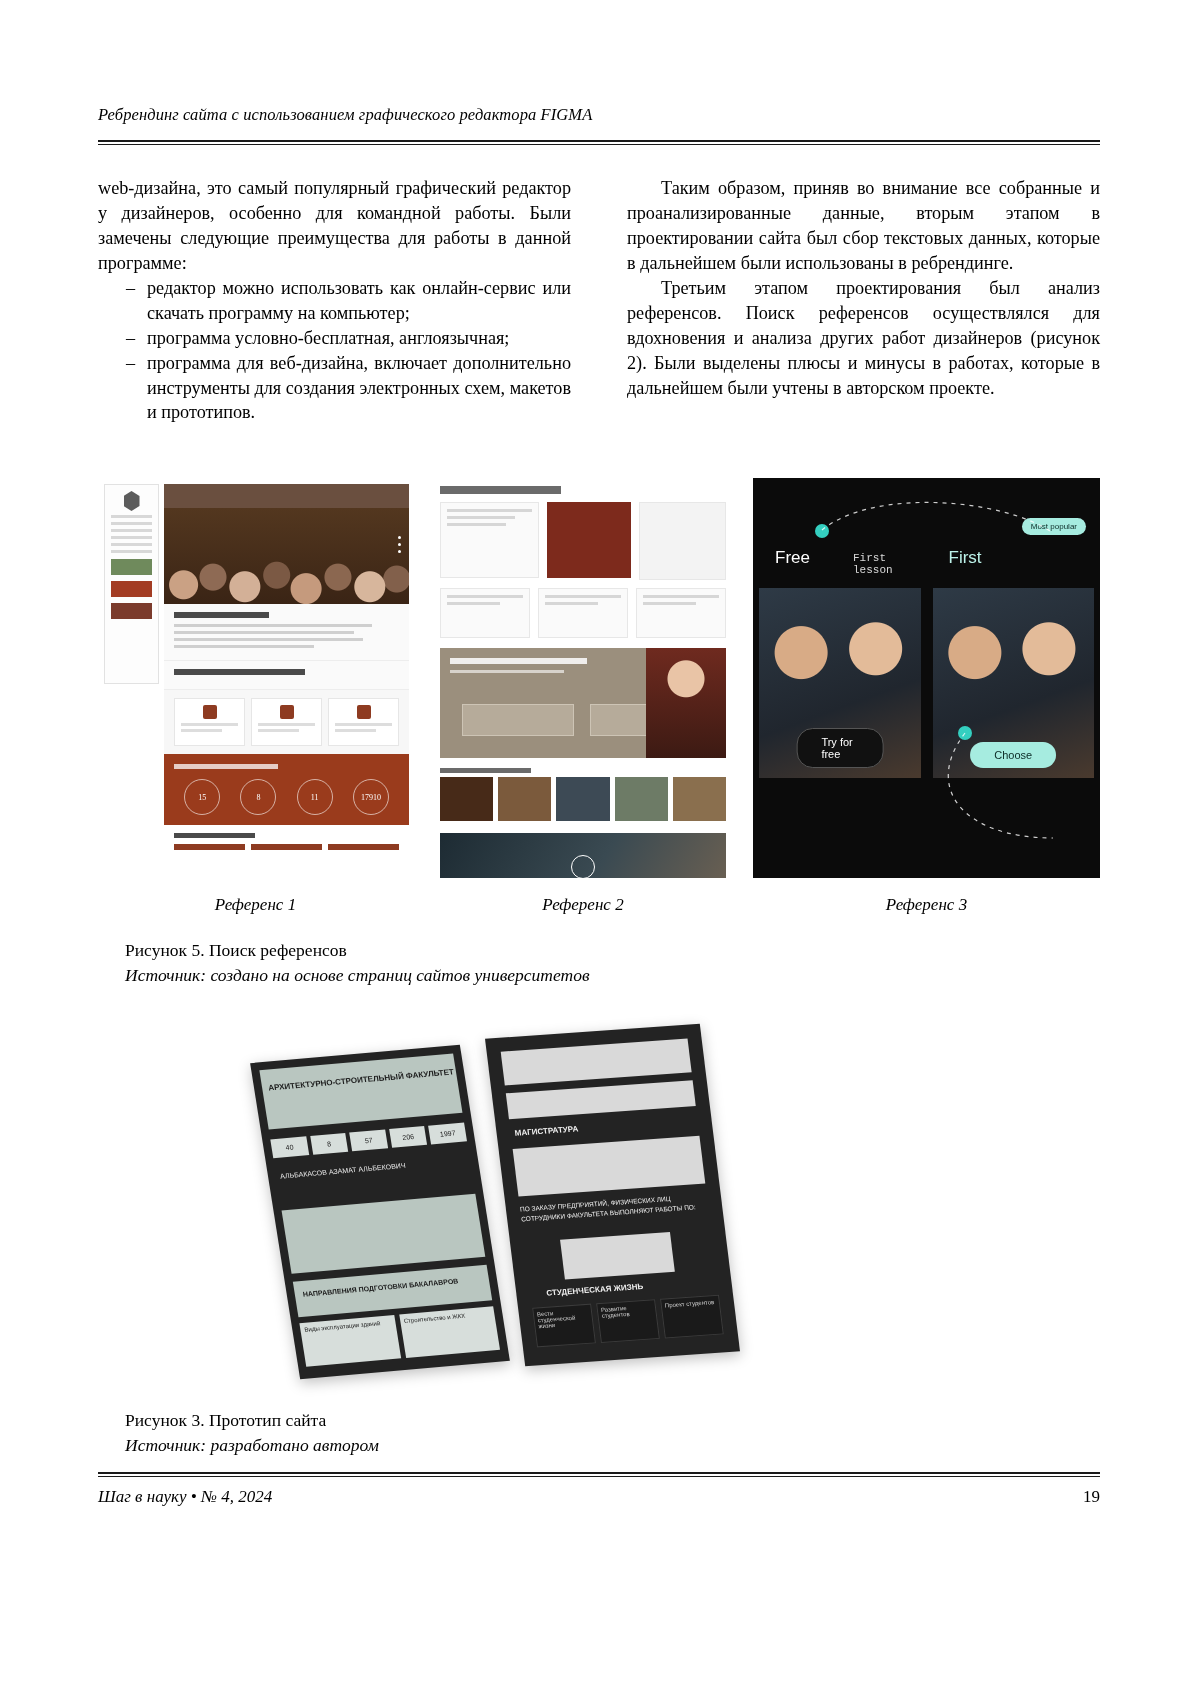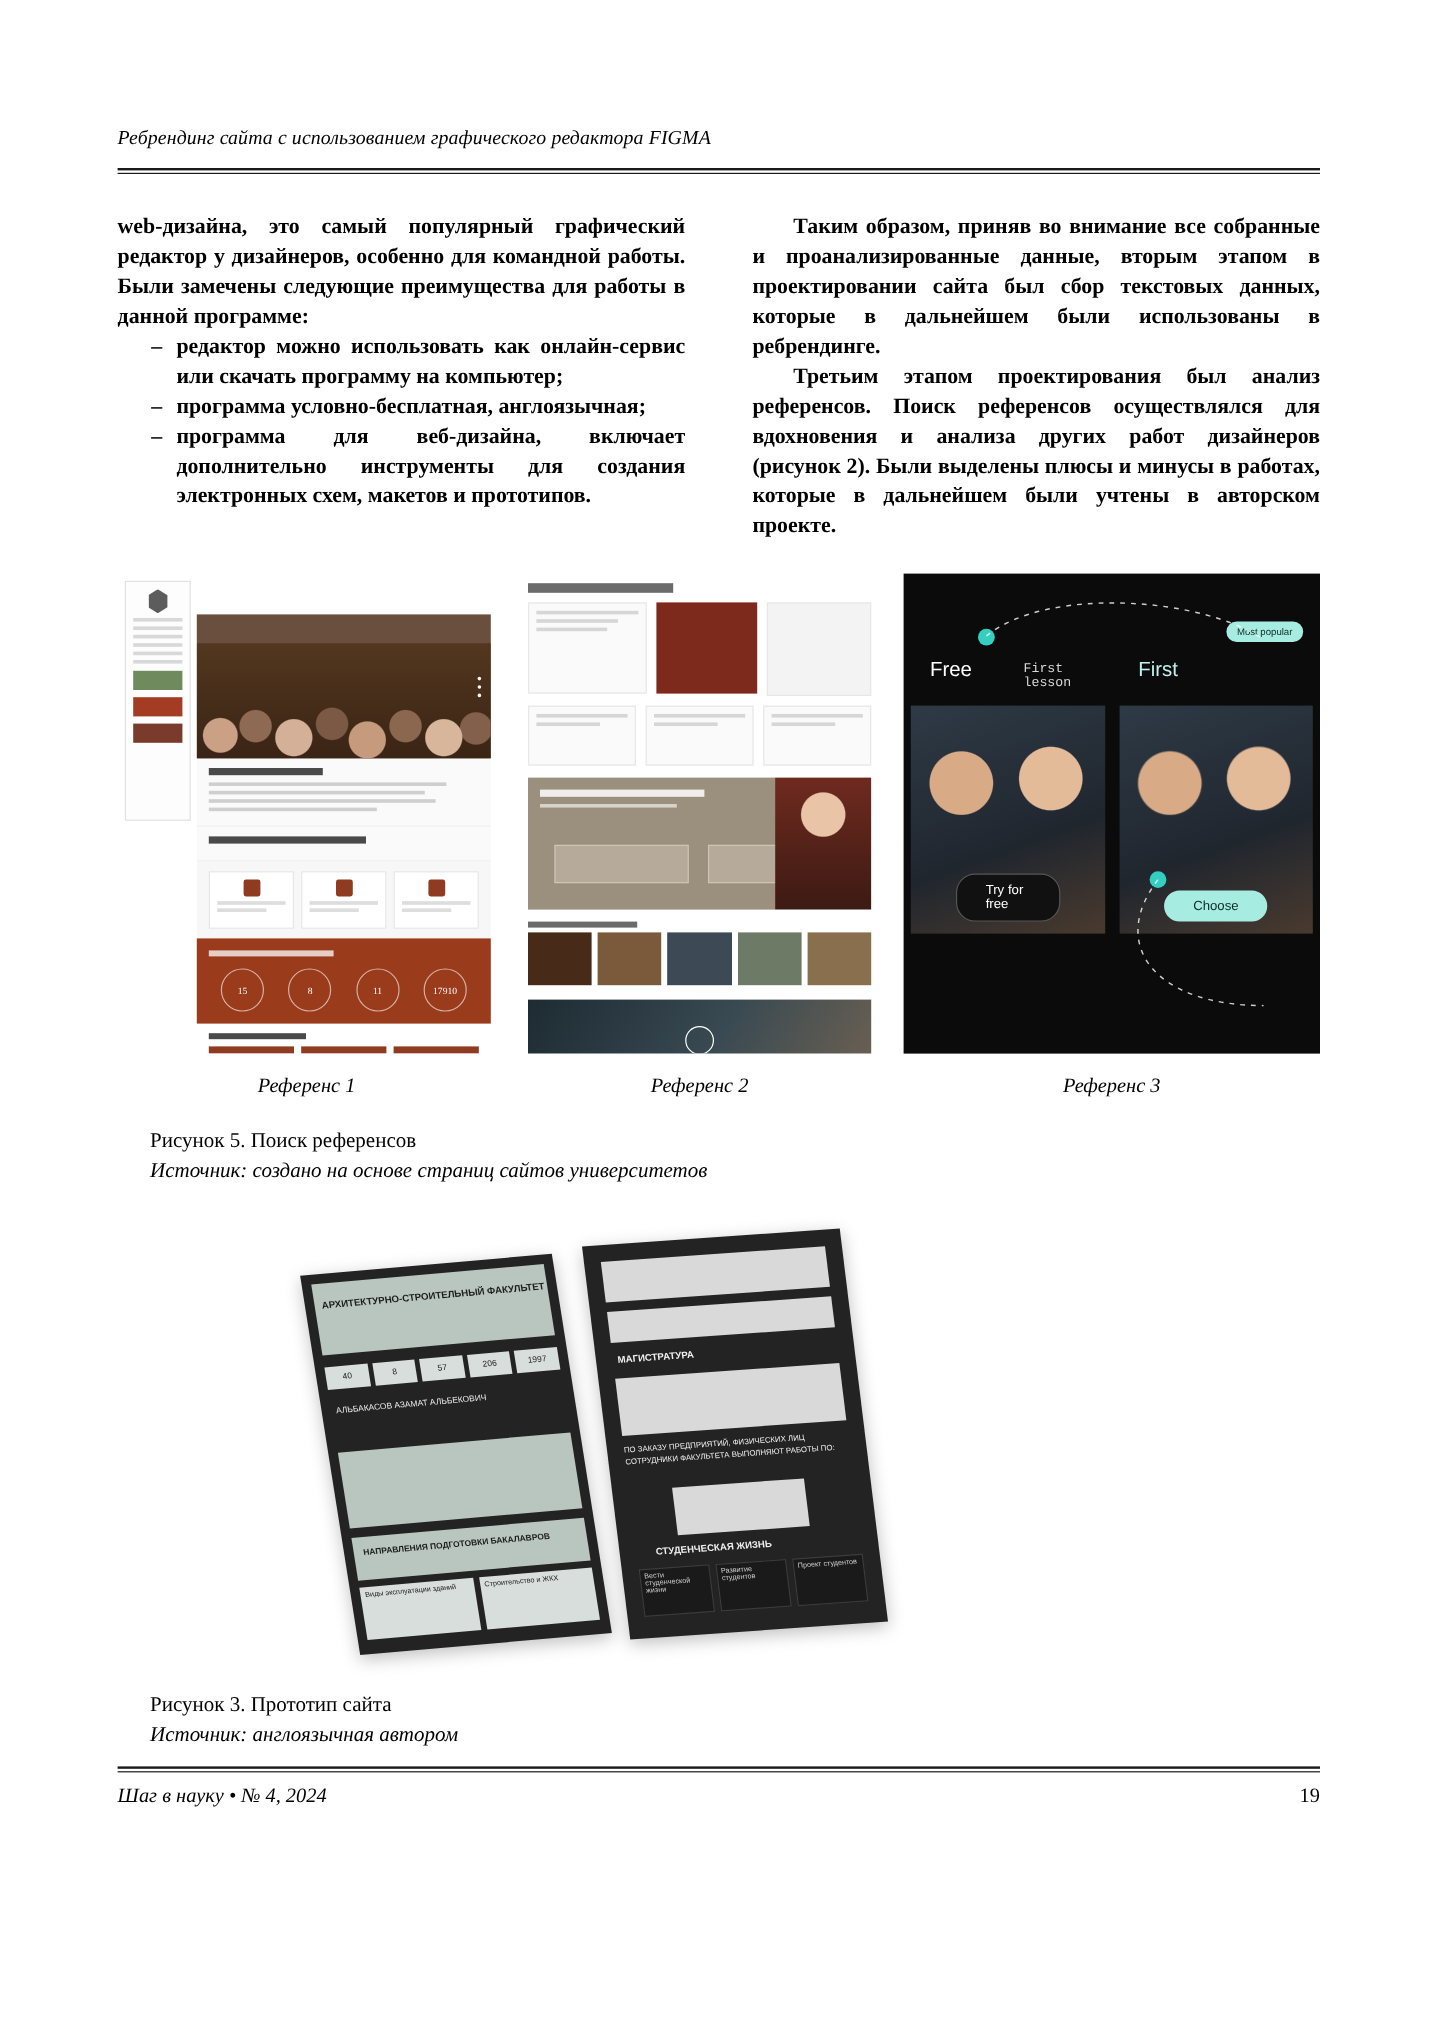--- a/index.html
+++ b/index.html
@@ -41,21 +41,20 @@
   .rule-bottom { top: 1472px; }
 
   
   .columns {
     position: absolute;
     left: 98px;
     top: 176px;
     width: 1002px;
     display: flex;
     gap: 56px;
-    font-weight: bold;
   }
   .col {
     width: 477px;
   }
   .col p {
     margin: 0;
     font-size: 18.2px;
     line-height: 1.37;
     text-align: justify;
     text-justify: inter-word;
@@ -108,21 +107,21 @@
   .r1-sidebar {
     position: absolute; left: 6px; top: 6px; width: 55px; height: 200px;
     background: #fdfdfd; border: 1px solid #e2e2e2; box-sizing: border-box;
   }
   .r1-sidebar .crest {
     width: 16px; height: 20px; margin: 6px auto 4px; background: #5c5c5c;
     clip-path: polygon(50% 0%, 100% 25%, 100% 75%, 50% 100%, 0% 75%, 0% 25%);
   }
   .r1-sidebar .line { height: 3px; background: #d8d8d8; margin: 4px 6px; }
   .r1-sidebar .sw { height: 16px; margin: 6px 6px; }
-  .r1-main { position: absolute; left: 66px; top: 6px; right: 4px; bottom: 6px; margin-top: 28px; }
+  .r1-main { position: absolute; left: 66px; top: 6px; right: 4px; bottom: 6px; }
   .r1-hero { height: 120px; background: #6a4f3f; position: relative; overflow: hidden; }
   .r1-hero .crowd {
     position: absolute; bottom: 0; left: 0; right: 0; height: 96px;
     background:
       radial-gradient(circle at 8% 80%, #caa184 14px, transparent 15px),
       radial-gradient(circle at 20% 72%, #8e6a54 13px, transparent 14px),
       radial-gradient(circle at 33% 82%, #d3b097 15px, transparent 16px),
       radial-gradient(circle at 46% 70%, #7b5944 13px, transparent 14px),
       radial-gradient(circle at 58% 84%, #c59a7d 15px, transparent 16px),
       radial-gradient(circle at 71% 72%, #8b6750 13px, transparent 14px),
@@ -515,20 +514,20 @@
       <div class="pb-cards">
         <span>Вести студенческой жизни</span>
         <span>Развитие студентов</span>
         <span>Проект студентов</span>
       </div>
     </div>
   </div>
 
   <div class="fig-caption cap-fig3">
     <div>Рисунок 3. Прототип сайта</div>
-    <span class="src">Источник: англоязычная автором</span>
+    <span class="src">Источник: разработано автором</span>
   </div>
 
   <div class="rule-double rule-bottom"></div>
   <div class="footer-left">Шаг в науку • № 4, 2024</div>
   <div class="footer-right">19</div>
 
 </div>
 
 </body></html>

